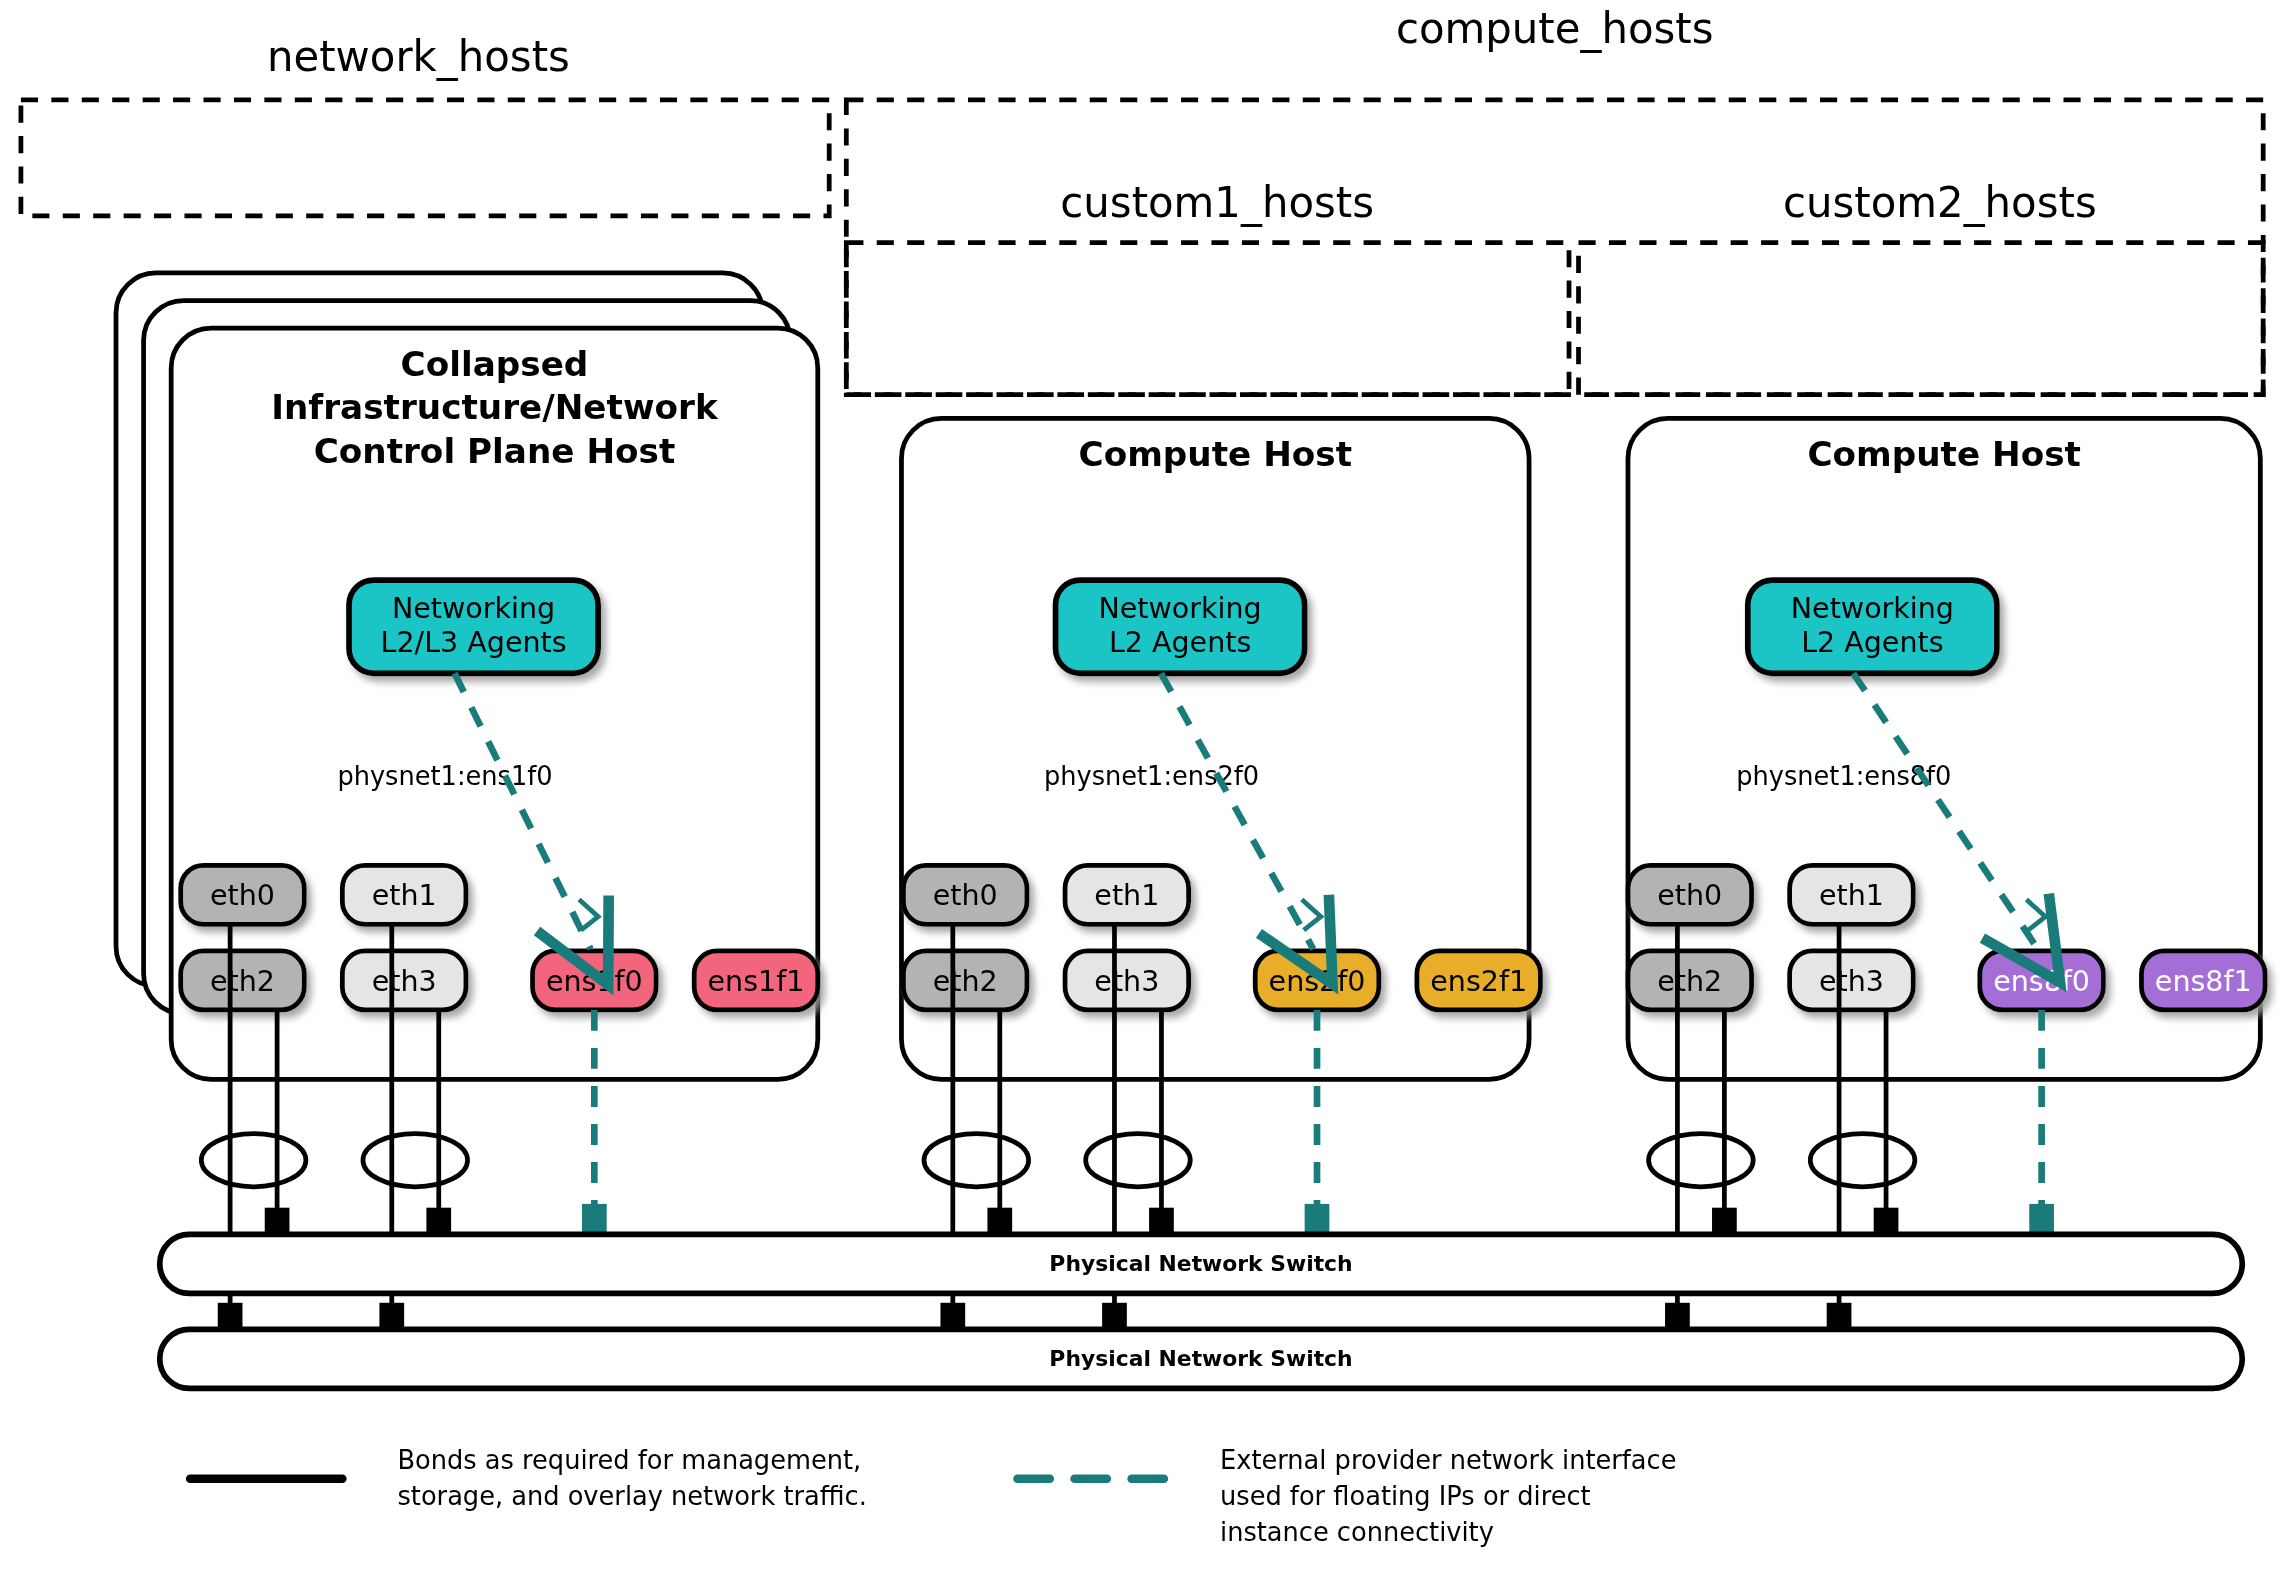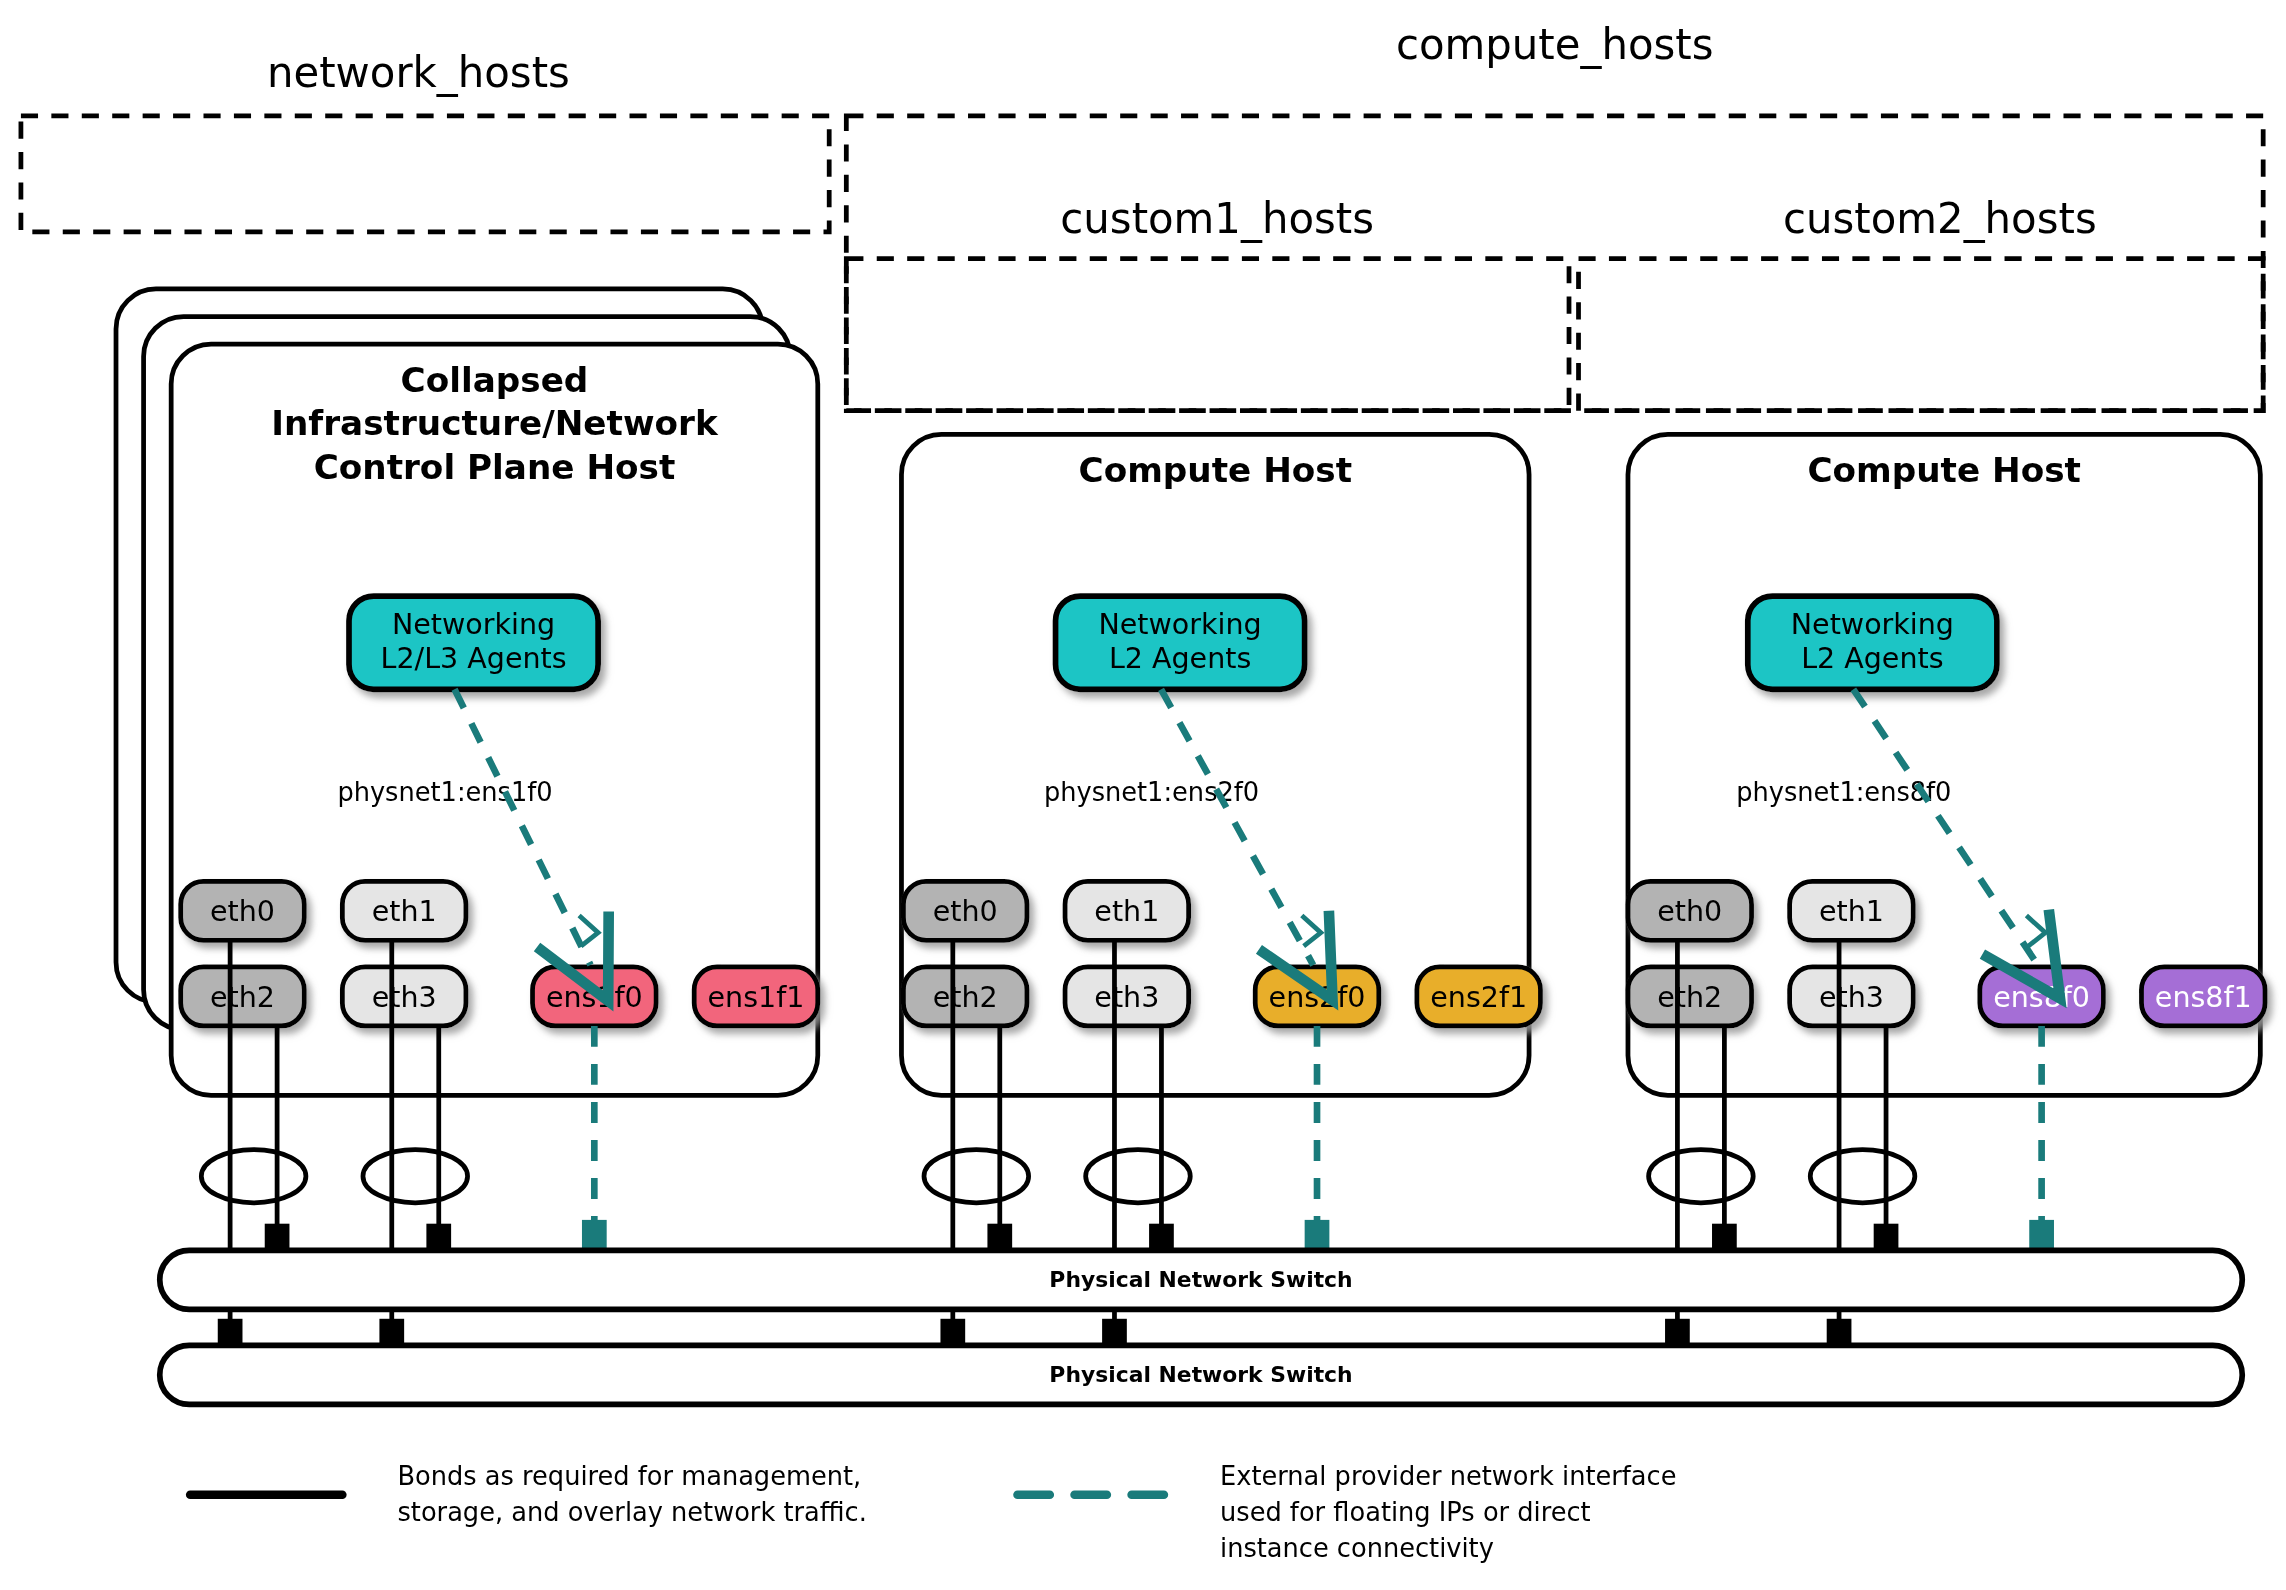--- a/index.html
+++ b/index.html
@@ -10,21 +10,20 @@
   body {
     width: 2286px;
     height: 1590px;
     font-family: "DejaVu Sans", "Liberation Sans", sans-serif;
     overflow: hidden;
   }
   #diagram {
     position: relative;
     width: 2286px;
     height: 1502px;
-    margin-top: 16px;
   }
   svg.layer {
     position: absolute;
     top: 0;
     left: 0;
     width: 2286px;
     height: 1590px;
   }
   .grp-title {
     font-size: 44px;

